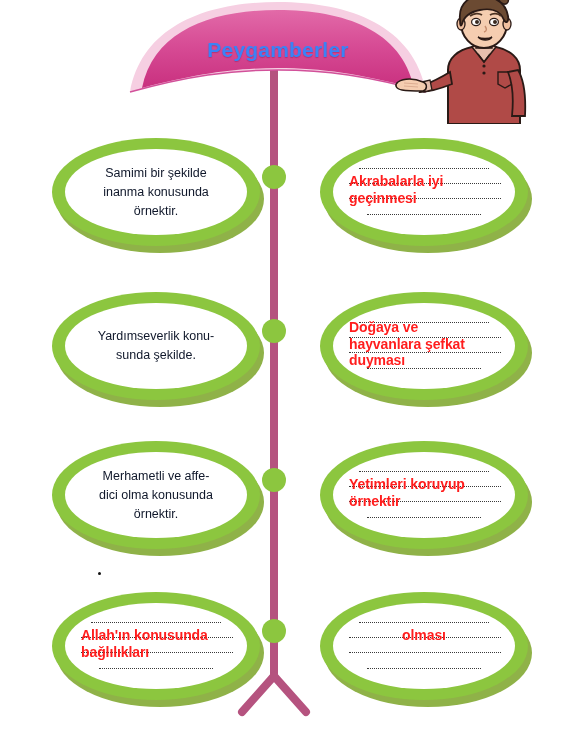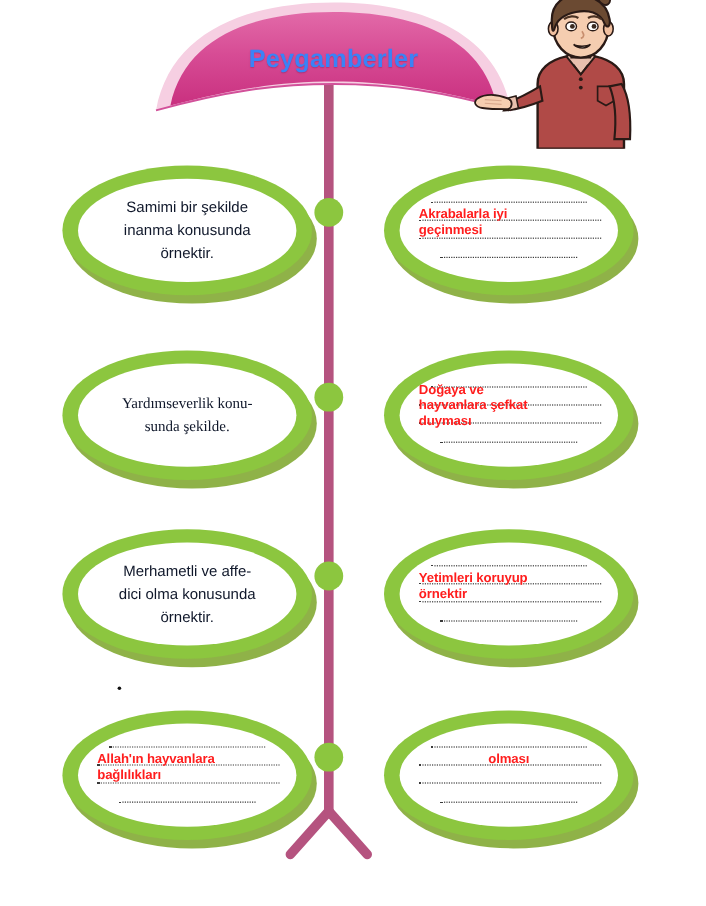--- a/index.html
+++ b/index.html
@@ -136,21 +136,21 @@
   .dl1 { left: 26px; width: 130px; top: 19px; }
   .dl2 { left: 16px; width: 152px; top: 34px; }
   .dl3 { left: 16px; width: 152px; top: 49px; }
   .dl4 { left: 34px; width: 114px; top: 65px; }
 
   .answer-text {
     position: absolute;
     left: 0;
     width: 182px;
     color: #ff1d1d;
-    font-size: 11px;
+    font-size: 14px;
     font-weight: bold;
     line-height: 1.18;
     text-align: center;
     letter-spacing: -0.1px;
   }
   .answer-text .ln { display: block; white-space: nowrap; }
   .answer-text.align-left {
     text-align: left;
     padding-left: 16px;
     box-sizing: border-box;
@@ -262,21 +262,21 @@
     <div class="ring"></div>
     <div class="inner">
       <div class="prompt-text">
         <span class="ln">Samimi bir şekilde</span>
         <span class="ln">inanma konusunda</span>
         <span class="ln">örnektir.</span>
       </div>
     </div>
   </div>
 
-  <div class="bubble" style="left:52px; top:292px;font-family:Liberation Serif, serif;">
+  <div class="bubble" style="left:52px; top:292px;">
     <div class="shadow"></div>
     <div class="ring"></div>
     <div class="inner">
       <div class="prompt-text">
         <span class="ln">Yardımseverlik konu-</span>
         <span class="ln">sunda şekilde.</span>
       </div>
     </div>
   </div>
 
@@ -296,21 +296,21 @@
     <div class="shadow"></div>
     <div class="ring"></div>
     <div class="answer-area">
       <div class="dotlines">
         <div class="dotline dl1"></div>
         <div class="dotline dl2"></div>
         <div class="dotline dl3"></div>
         <div class="dotline dl4"></div>
       </div>
       <div class="answer-text align-left ans-pos-c">
-        <span class="ln">Allah'ın hayvanlara</span>
+        <span class="ln">Allah'ın konusunda</span>
         <span class="ln">bağlılıkları</span>
       </div>
     </div>
   </div>
 
   <div class="bubble" style="left:320px; top:138px;">
     <div class="shadow"></div>
     <div class="ring"></div>
     <div class="answer-area">
       <div class="dotlines">

